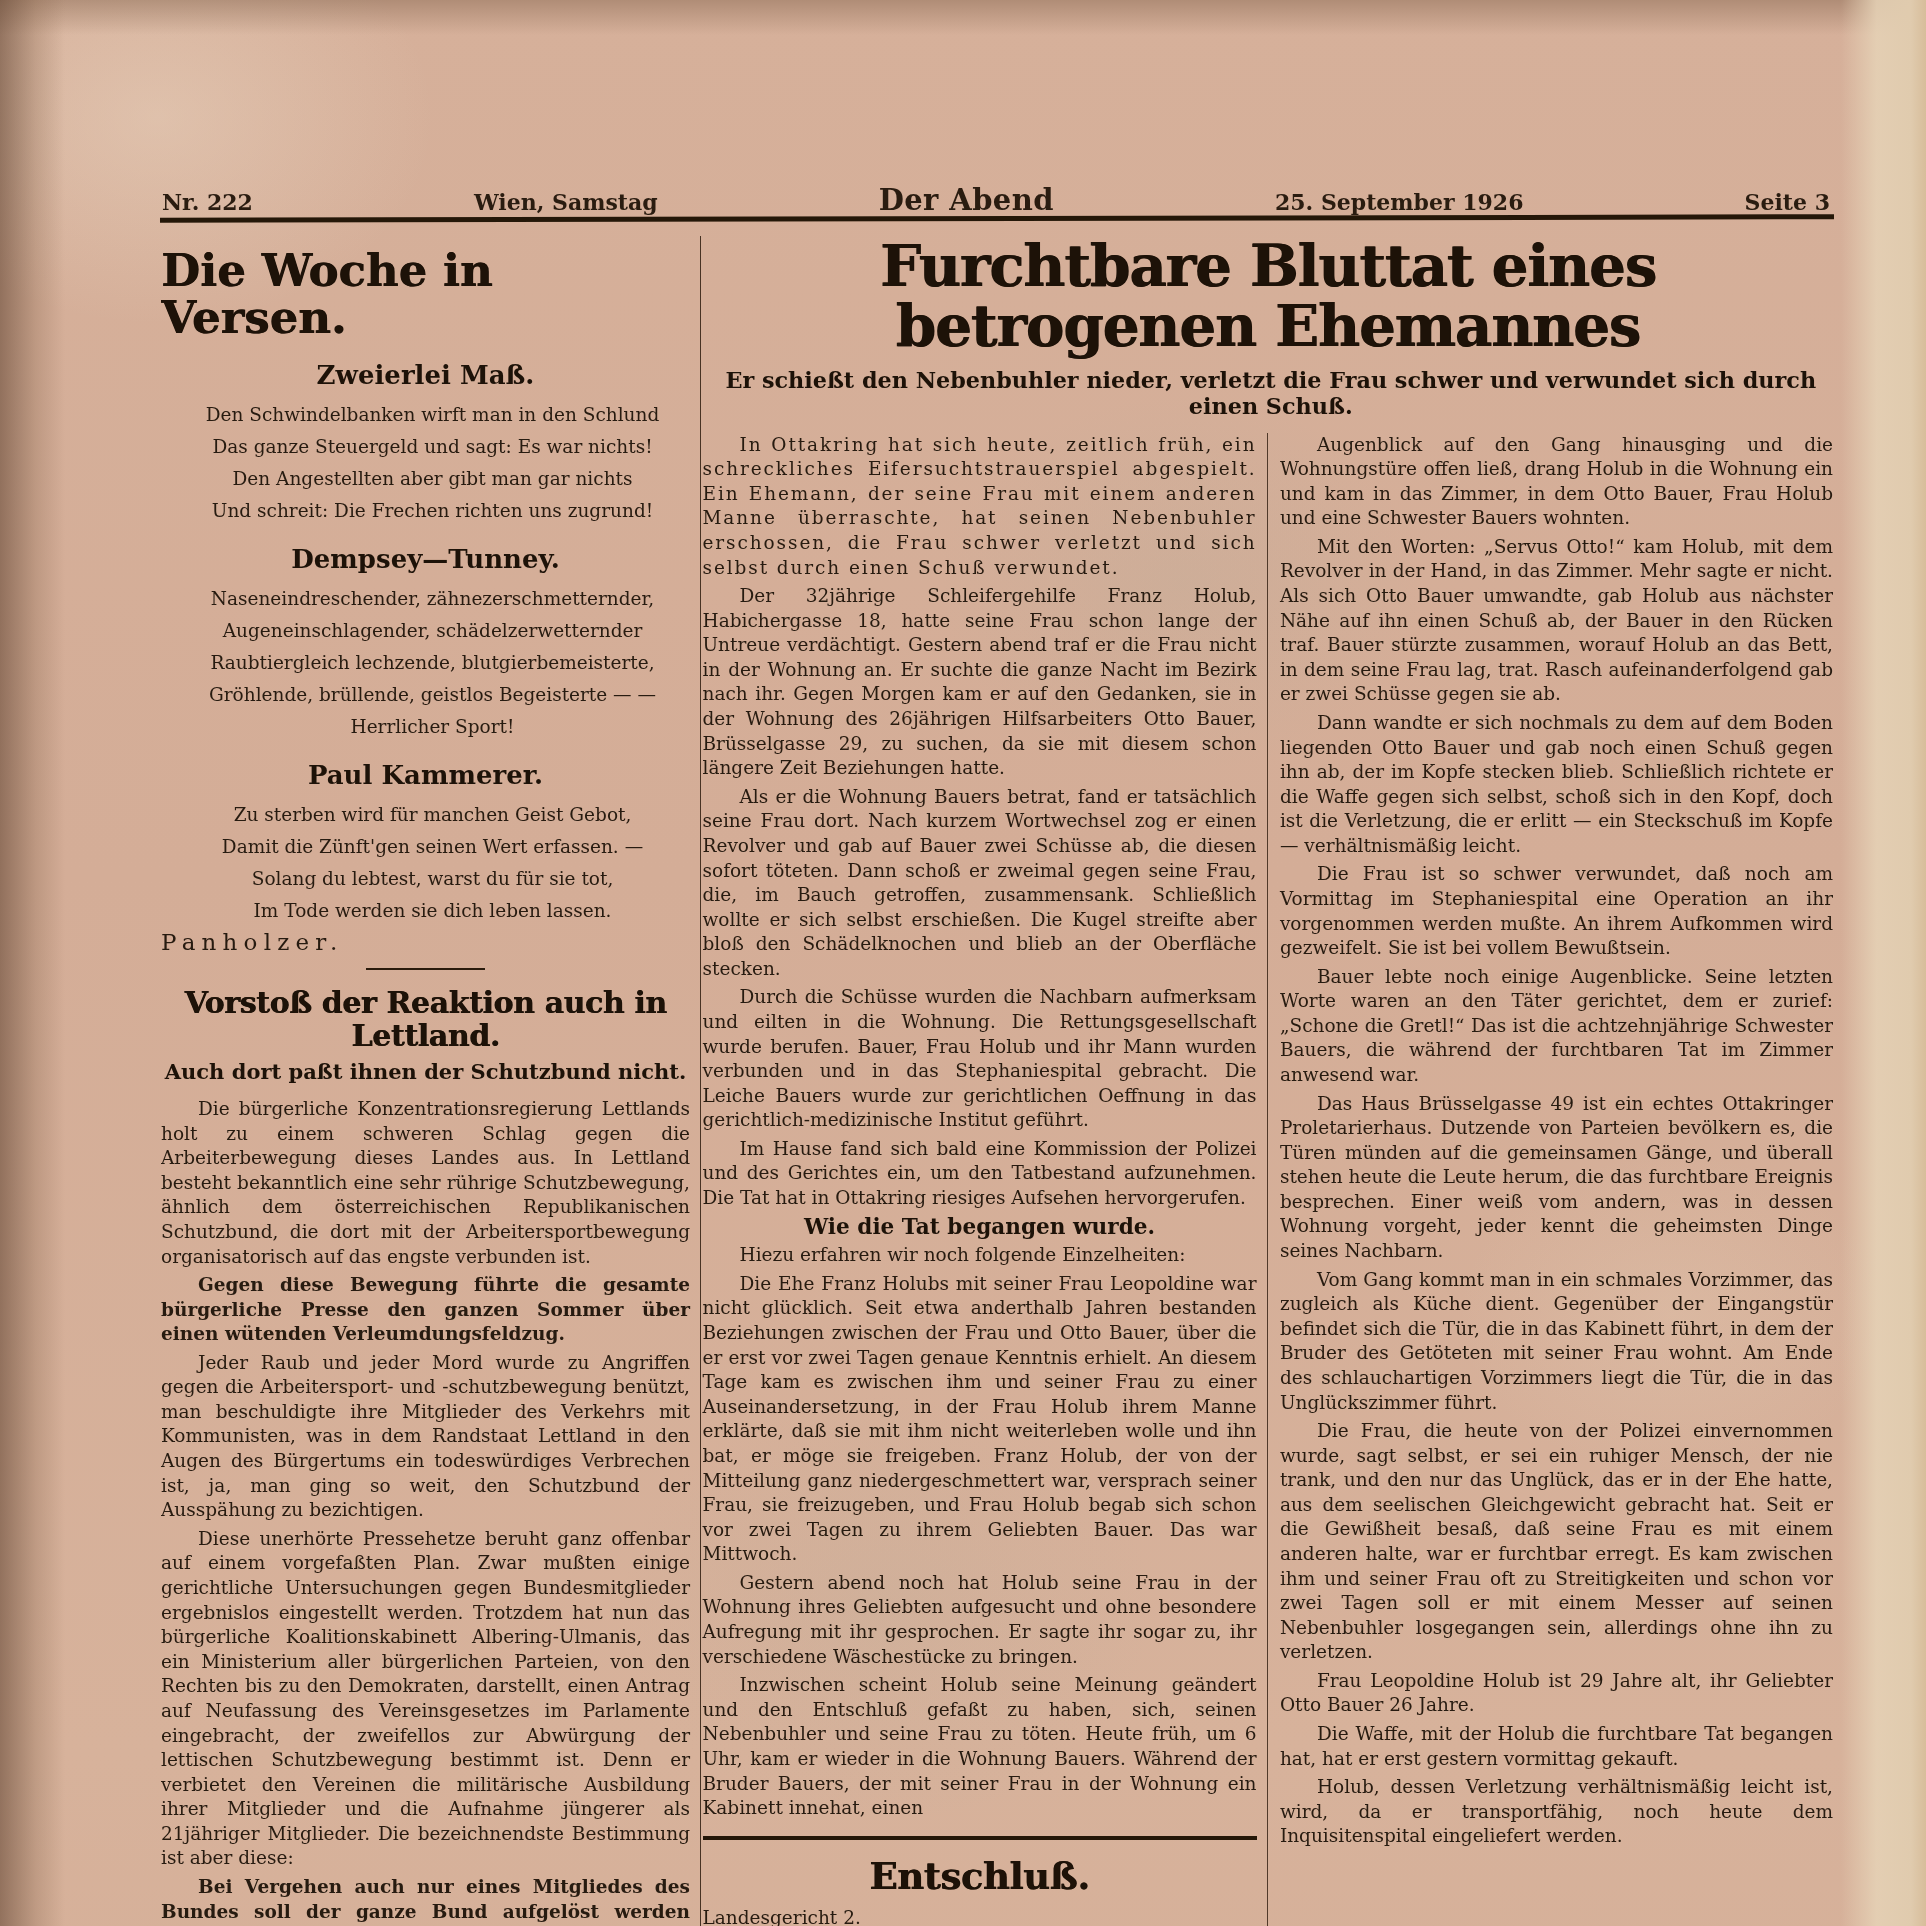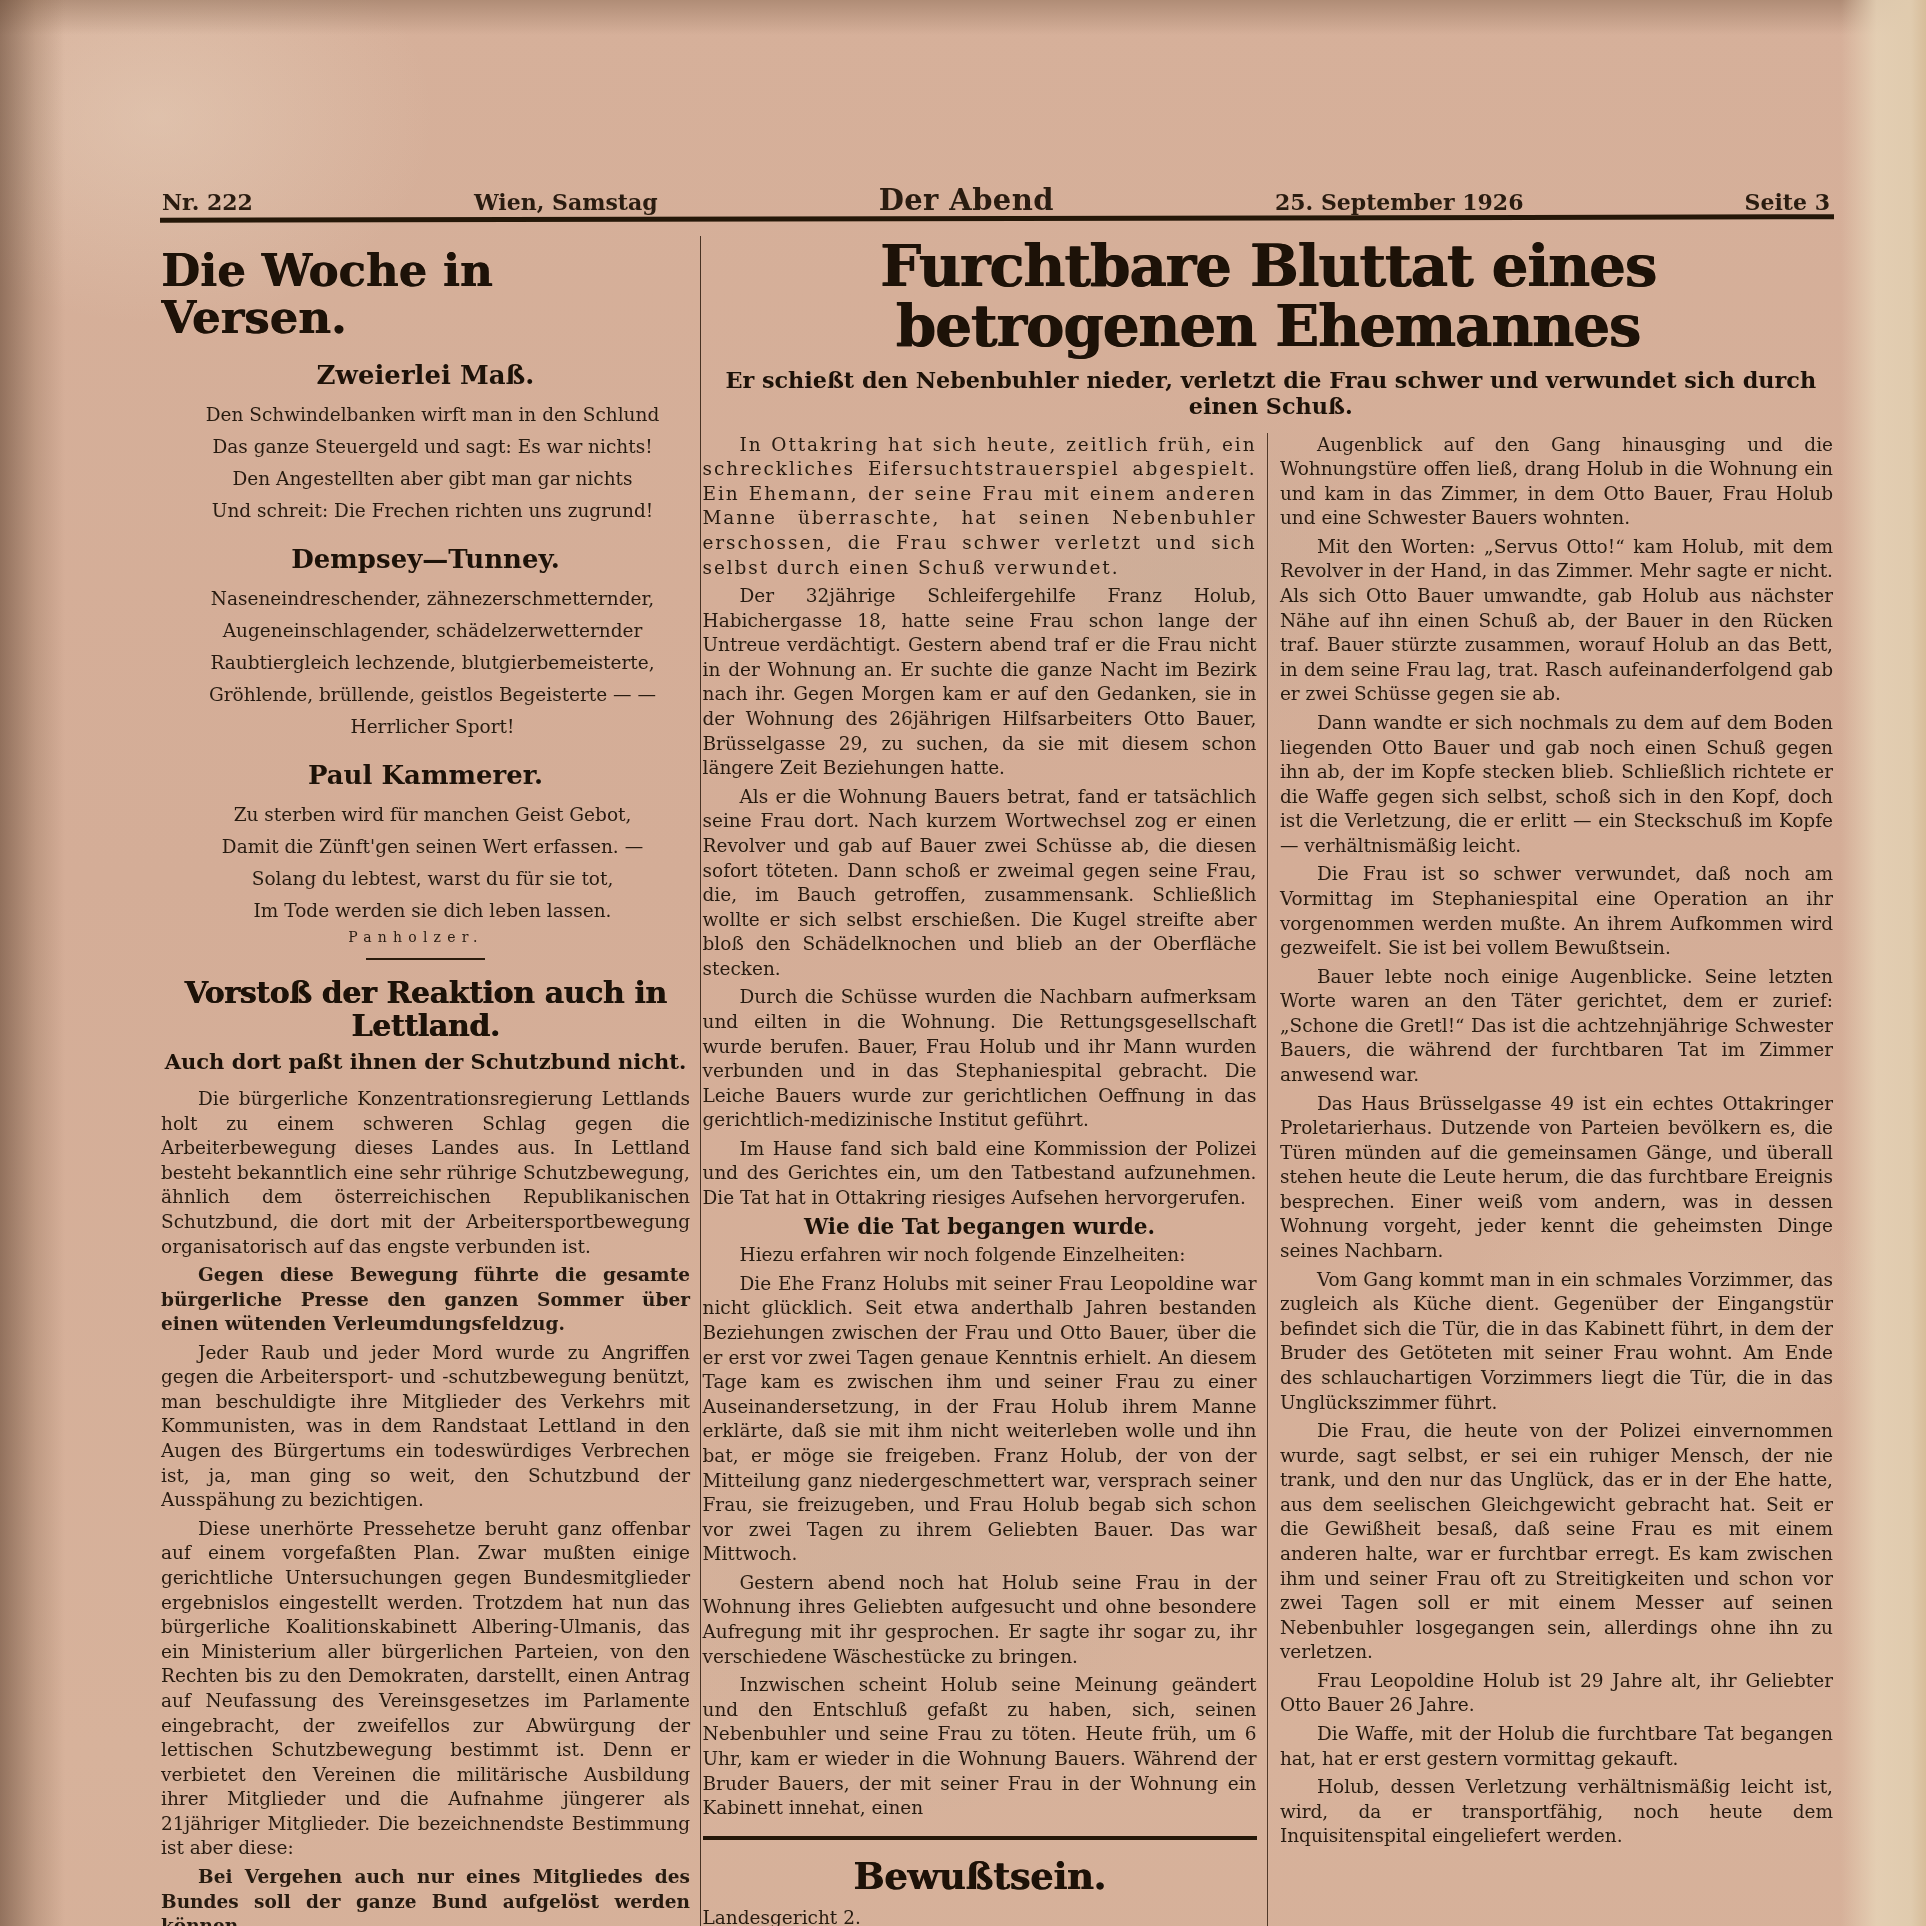--- a/index.html
+++ b/index.html
@@ -54,21 +54,21 @@
   .body-text p{margin:0 0 3.9px;}
   .para{font-size:18.5px;line-height:1.33;text-align:justify;text-indent:37px;
     margin:0 0 3.1px;}
   .sperr{letter-spacing:1.9px;}
   .bold{font-weight:bold;}
   .crosshead{text-align:center;font-weight:bold;font-size:21.6px;text-indent:0;
     margin:17px 0 11.6px;color:#1d1208;}
   .court-line{font-size:18.5px;line-height:1.5;text-indent:0;text-align:left;margin:0;}
   .poem-line{font-size:18.5px;line-height:1.52;text-indent:0;text-align:center;margin:0;
     padding-left:14px;}
-  .signature{font-size:14px;text-align:center;letter-spacing:6.2px;padding-right:19px;
+  .signature{font-size:23px;text-align:left;letter-spacing:6.2px;padding-right:19px;
     margin:8.5px 0 3.1px;}
 
   .divider-short{width:119px;height:2.3px;background:#2a1b0c;margin:13px auto 3.9px;}
   .rule-medium{height:3.5px;background:#241708;margin:15.4px 0 10px;}
 </style>
 </head>
 <body>
 
 <div class="page">
   <div class="edge-top"></div>
@@ -144,21 +144,21 @@
               <p class="para">Im Hause fand sich bald eine Kommission der Polizei und des Gerichtes ein, um den Tatbestand aufzunehmen. Die Tat hat in Ottakring riesiges Aufsehen hervorgerufen.</p>
               <p class="crosshead">Wie die Tat begangen wurde.</p>
               <p class="para">Hiezu erfahren wir noch folgende Einzelheiten:</p>
               <p class="para">Die Ehe Franz Holubs mit seiner Frau Leopoldine war nicht glücklich. Seit etwa anderthalb Jahren bestanden Beziehungen zwischen der Frau und Otto Bauer, über die er erst vor zwei Tagen genaue Kenntnis erhielt. An diesem Tage kam es zwischen ihm und seiner Frau zu einer Auseinandersetzung, in der Frau Holub ihrem Manne erklärte, daß sie mit ihm nicht weiterleben wolle und ihn bat, er möge sie freigeben. Franz Holub, der von der Mitteilung ganz niedergeschmettert war, versprach seiner Frau, sie freizugeben, und Frau Holub begab sich schon vor zwei Tagen zu ihrem Geliebten Bauer. Das war Mittwoch.</p>
               <p class="para">Gestern abend noch hat Holub seine Frau in der Wohnung ihres Geliebten aufgesucht und ohne besondere Aufregung mit ihr gesprochen. Er sagte ihr sogar zu, ihr verschiedene Wäschestücke zu bringen.</p>
               <p class="para">Inzwischen scheint Holub seine Meinung geändert und den Entschluß gefaßt zu haben, sich, seinen Nebenbuhler und seine Frau zu töten. Heute früh, um 6 Uhr, kam er wieder in die Wohnung Bauers. Während der Bruder Bauers, der mit seiner Frau in der Wohnung ein Kabinett innehat, einen</p>
             </div>
 
           <div class="rule-medium"></div>
 
-          <h2 class="h-section h-schaendung">Bewußtsein.</h2>
+          <h2 class="h-section h-schaendung">Entschluß.</h2>
           <div>
               <p class="court-line">Landesgericht 2.</p>
             </div>
 
         </div>
 
         <div class="colB body-text">
           <div>
               <p class="para">Augenblick auf den Gang hinausging und die Wohnungstüre offen ließ, drang Holub in die Wohnung ein und kam in das Zimmer, in dem Otto Bauer, Frau Holub und eine Schwester Bauers wohnten.</p>
               <p class="para">Mit den Worten: „Servus Otto!“ kam Holub, mit dem Revolver in der Hand, in das Zimmer. Mehr sagte er nicht. Als sich Otto Bauer umwandte, gab Holub aus nächster Nähe auf ihn einen Schuß ab, der Bauer in den Rücken traf. Bauer stürzte zusammen, worauf Holub an das Bett, in dem seine Frau lag, trat. Rasch aufeinanderfolgend gab er zwei Schüsse gegen sie ab.</p>

